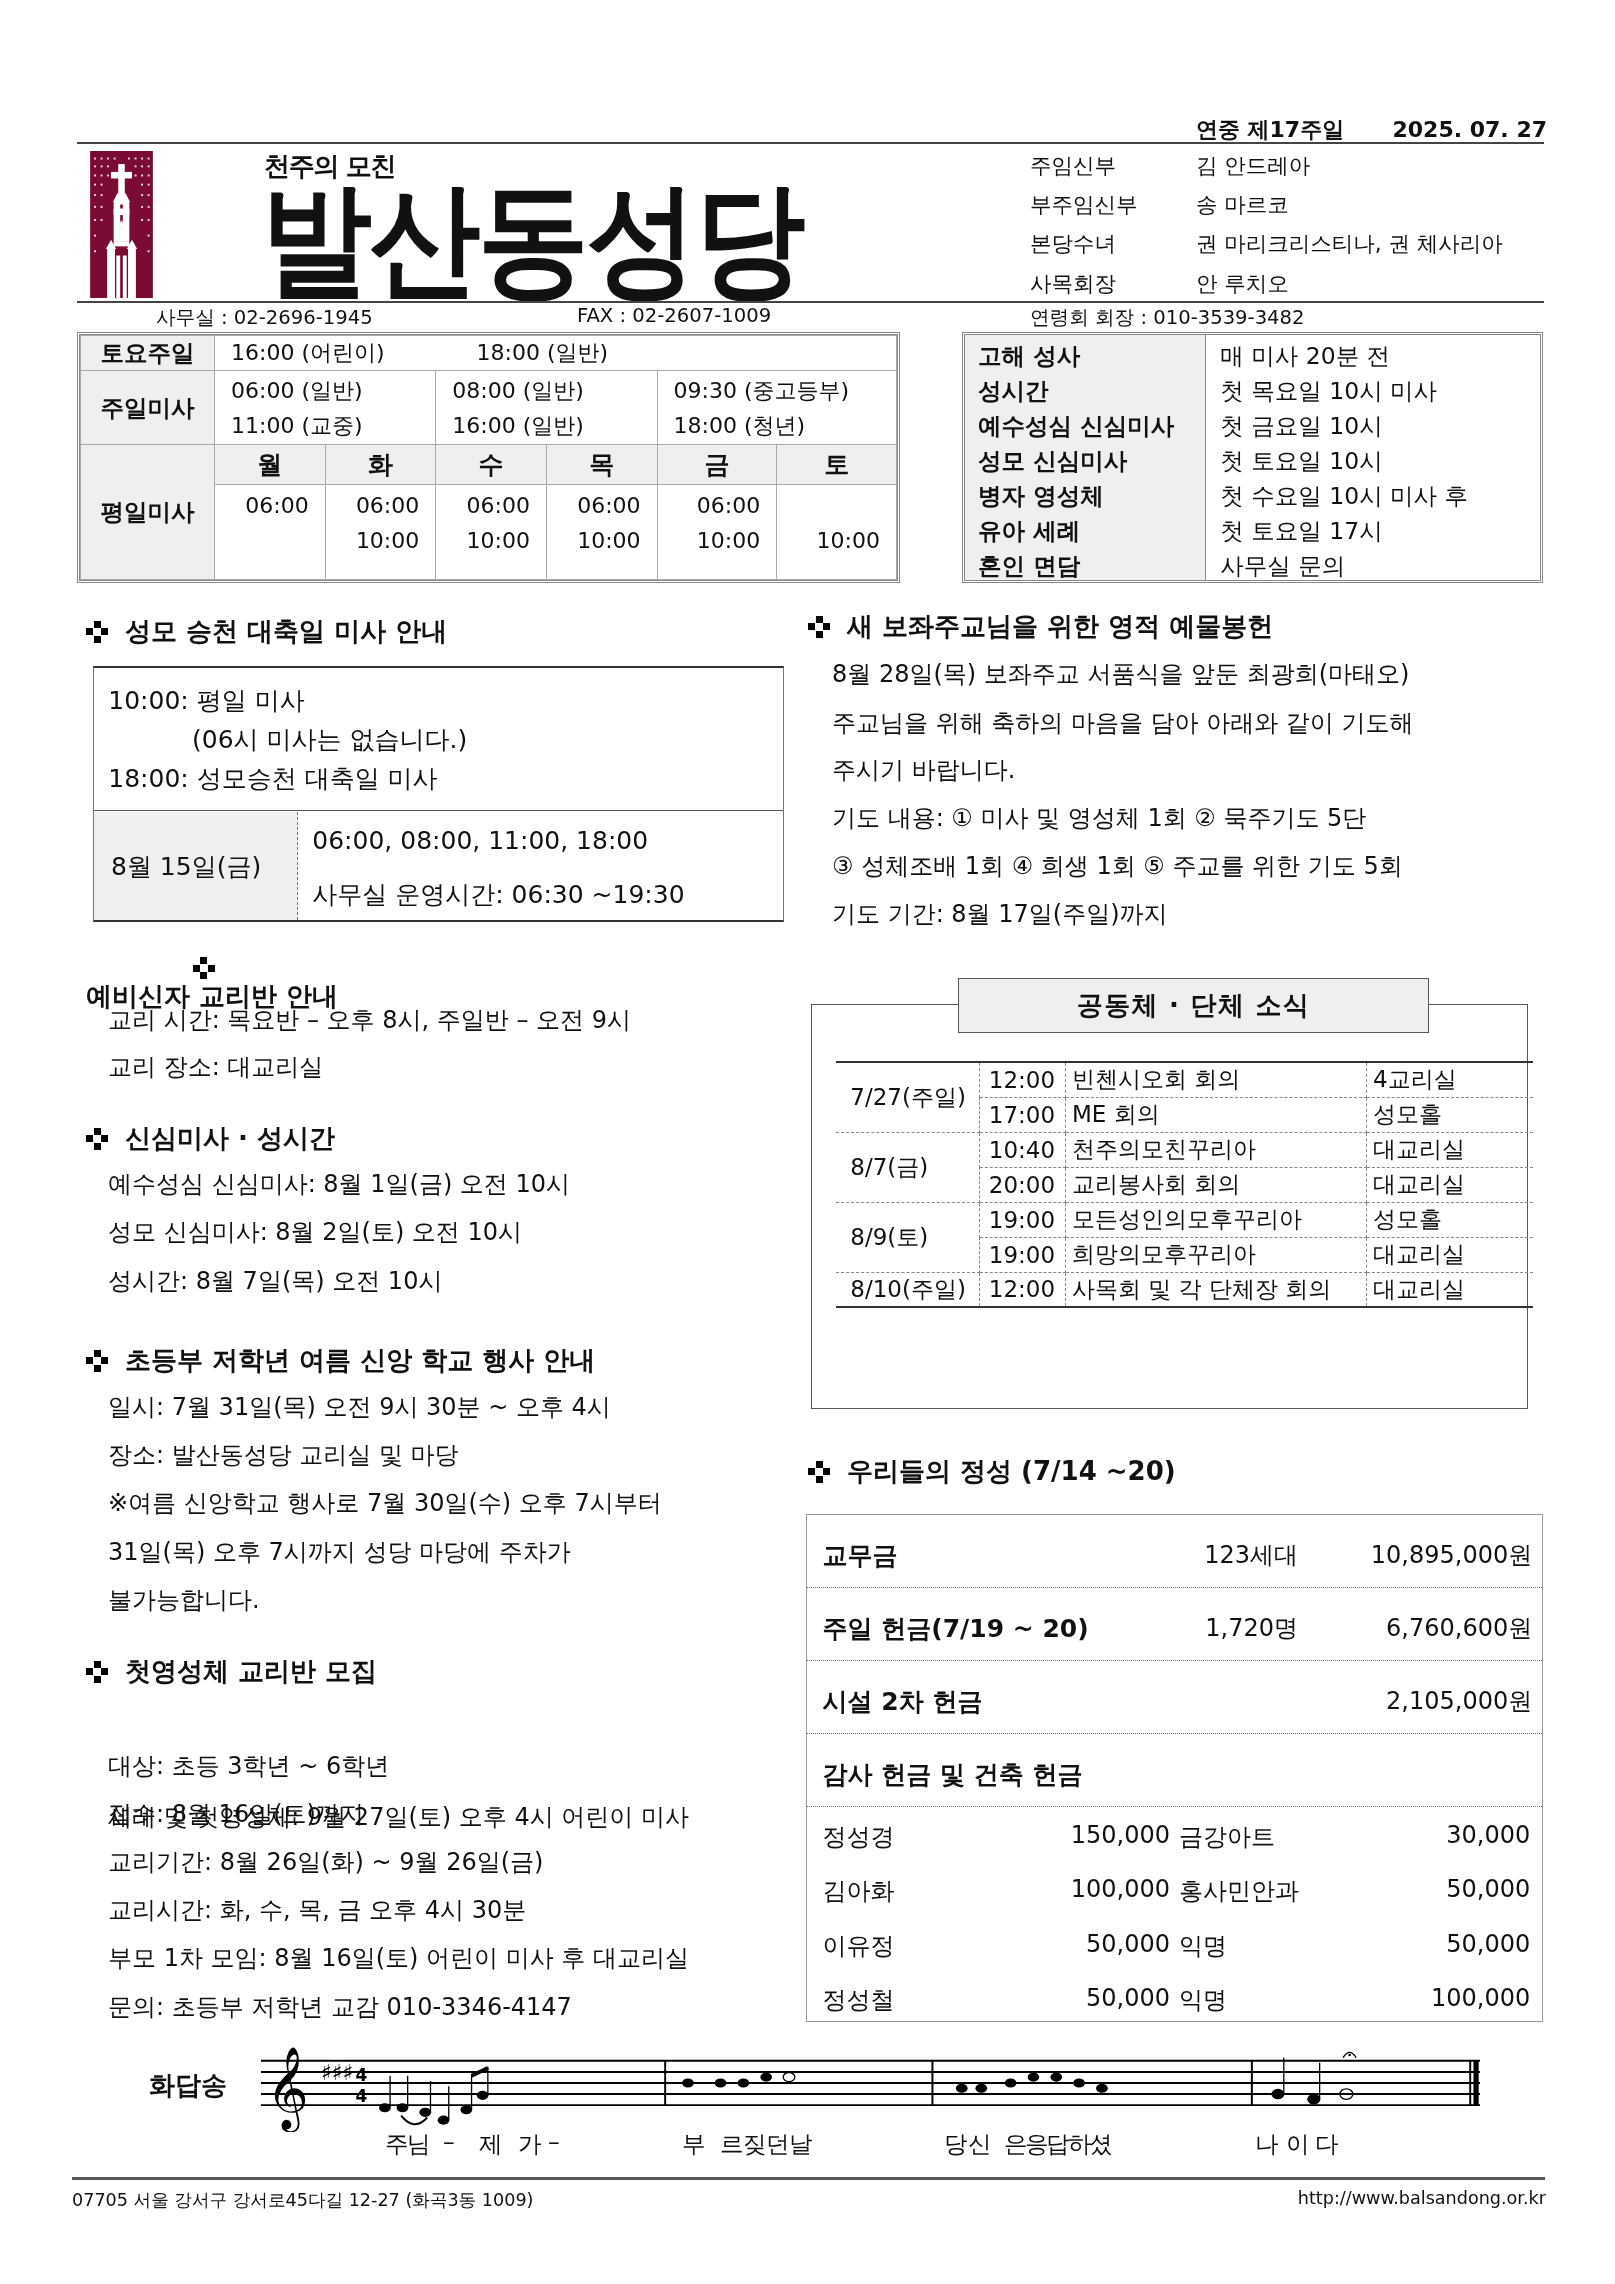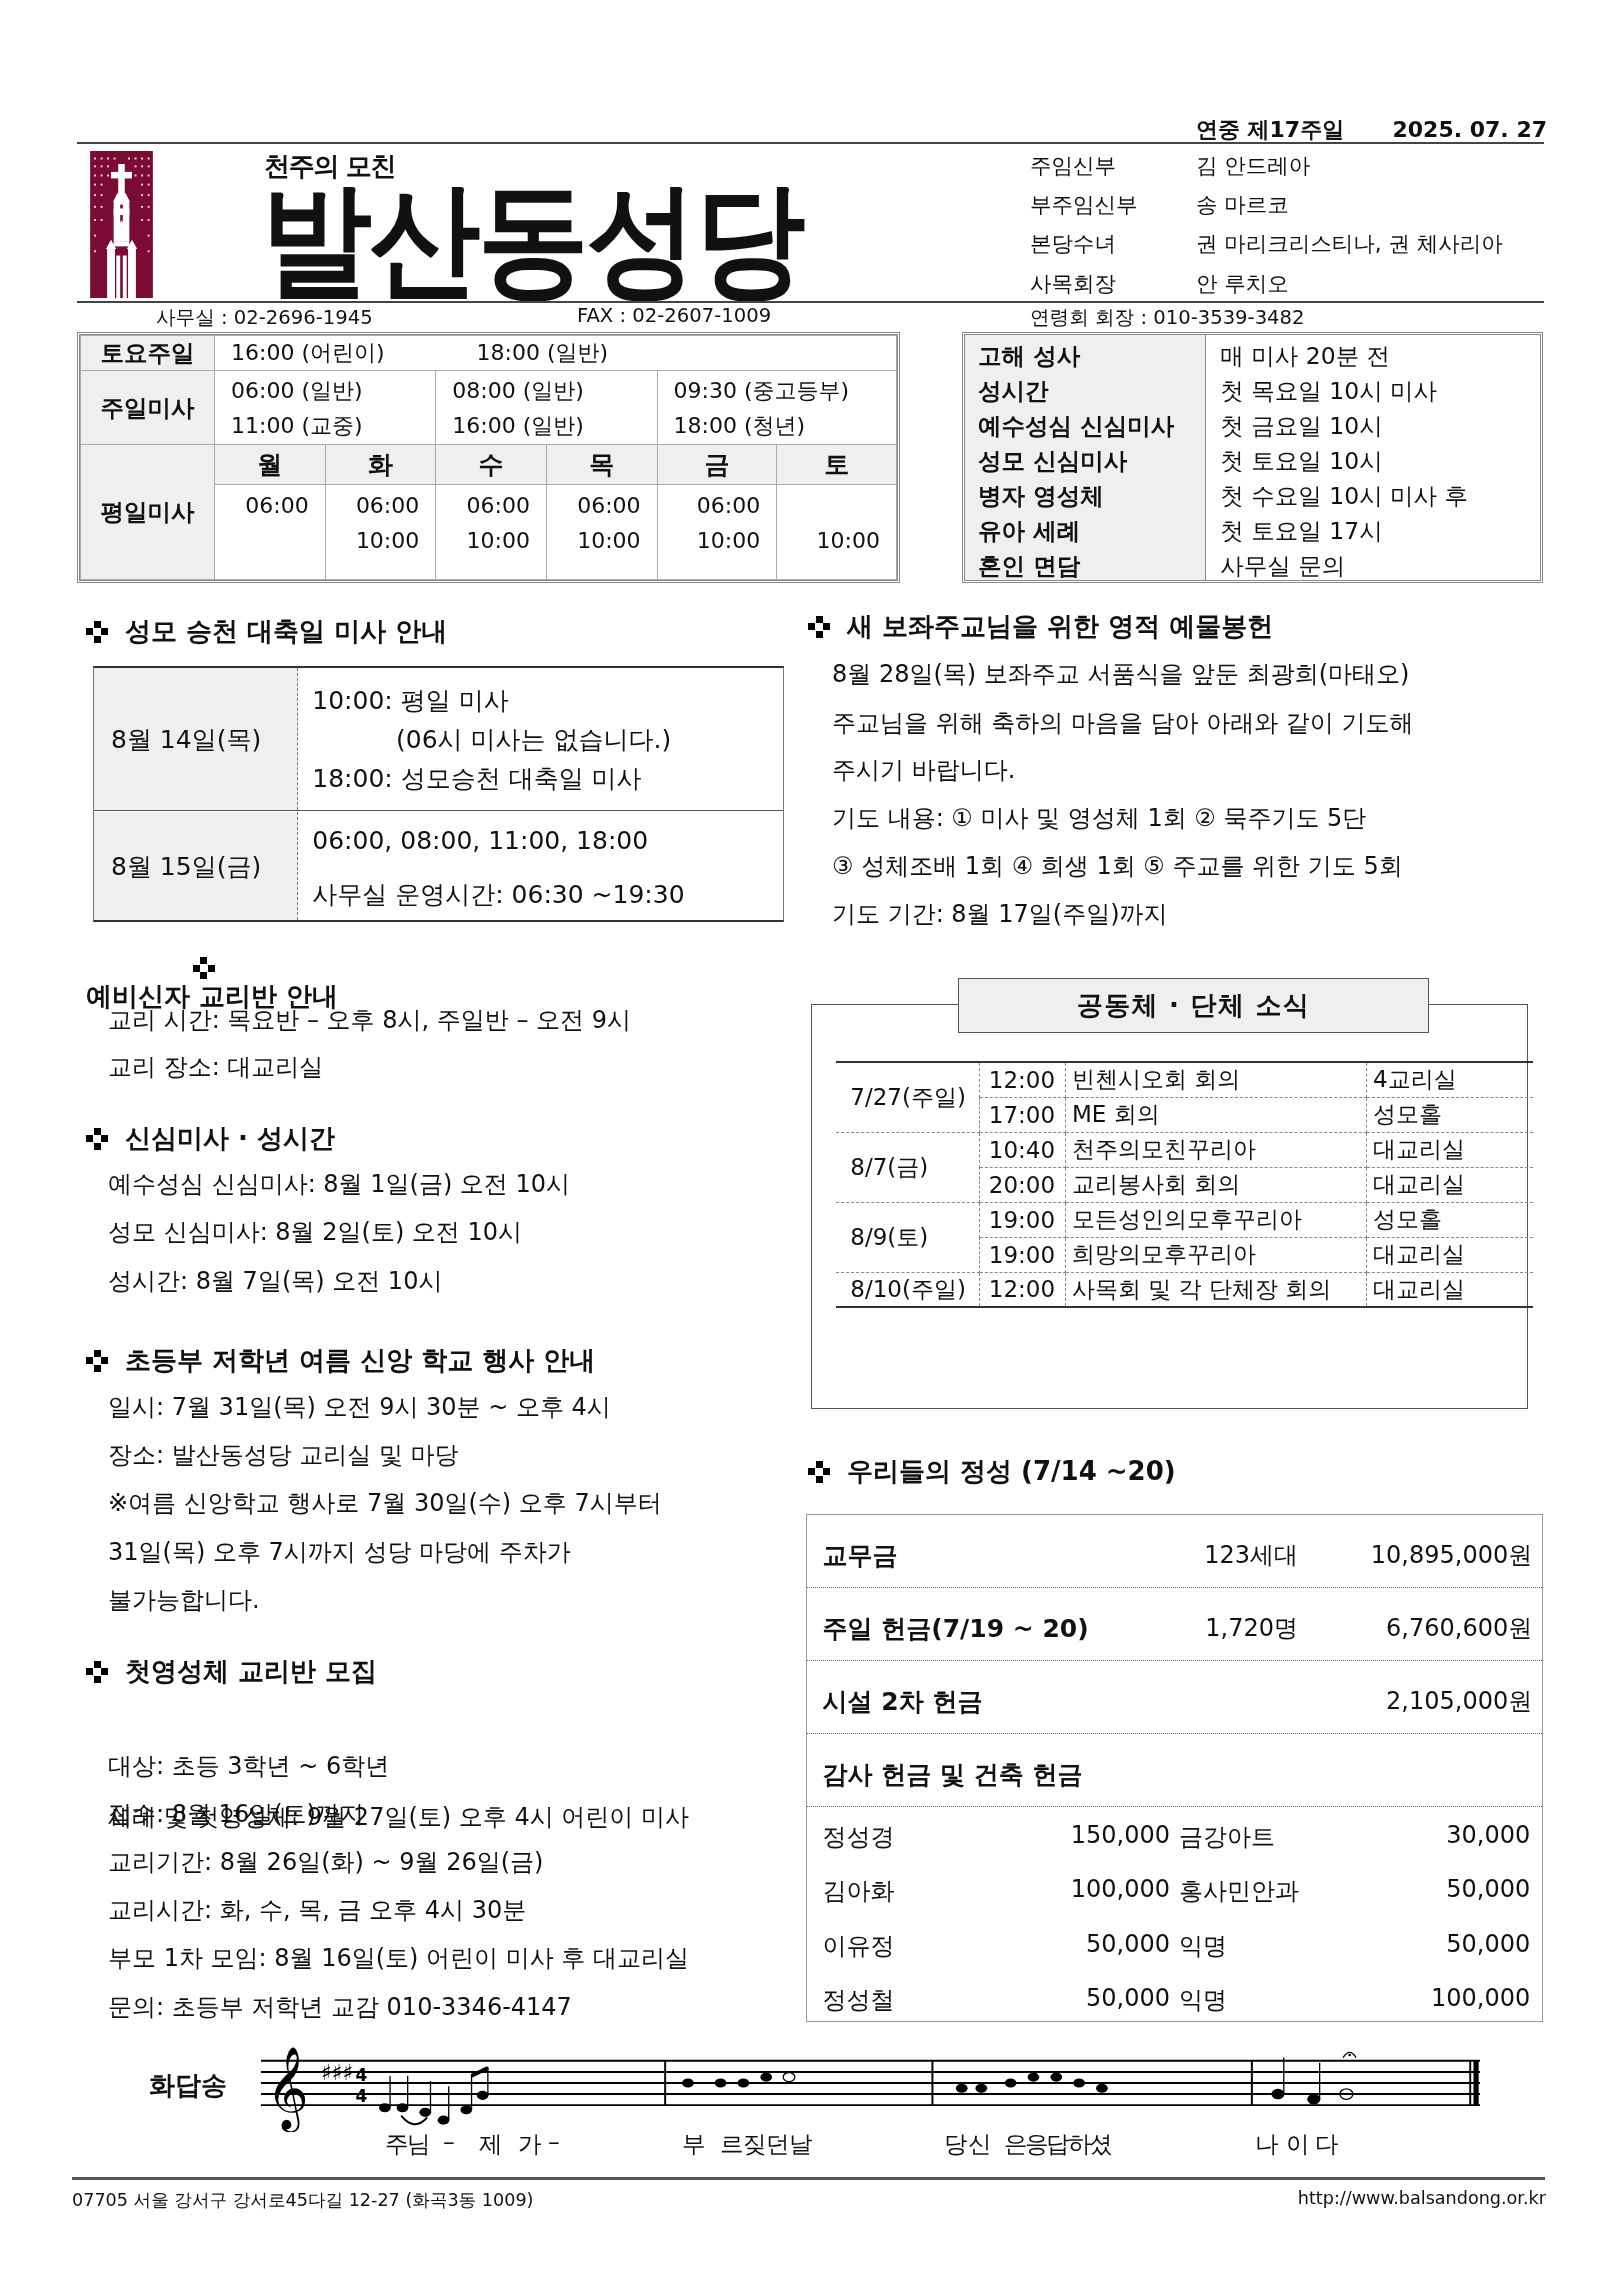--- a/index.html
+++ b/index.html
@@ -272,21 +272,20 @@
   <span class="diamond">
       <i></i>
       <i></i>
       <i></i>
       <i></i>
     </span>
   <span>성모 승천 대축일 미사 안내</span>
 </div>
 <div class="abs" id="asm">
   <div class="r1">
-    <div class="d">8월 14일(목)</div>
     <div class="c">
       <div style="top:15.6px">10:00: 평일 미사</div>
       <div style="top:55px;left:98px">(06시 미사는 없습니다.)</div>
       <div style="top:94px">18:00: 성모승천 대축일 미사</div>
     </div>
   </div>
   <div class="r2">
     <div class="d">8월 15일(금)</div>
     <div class="c">
       <div style="top:14.3px">06:00,  08:00,  11:00,  18:00</div>

